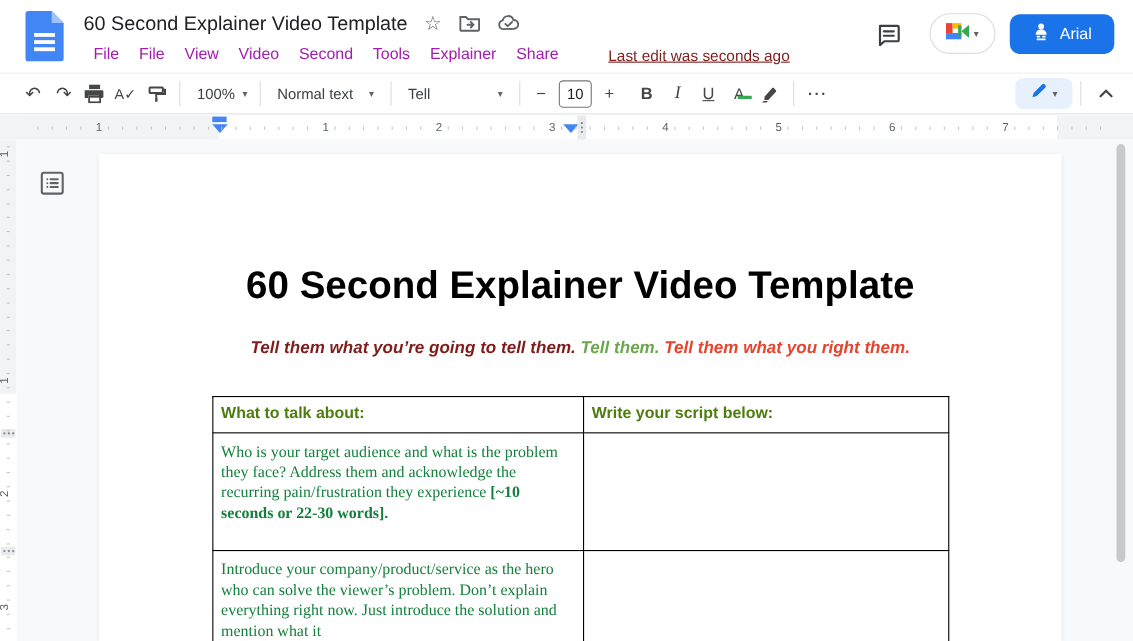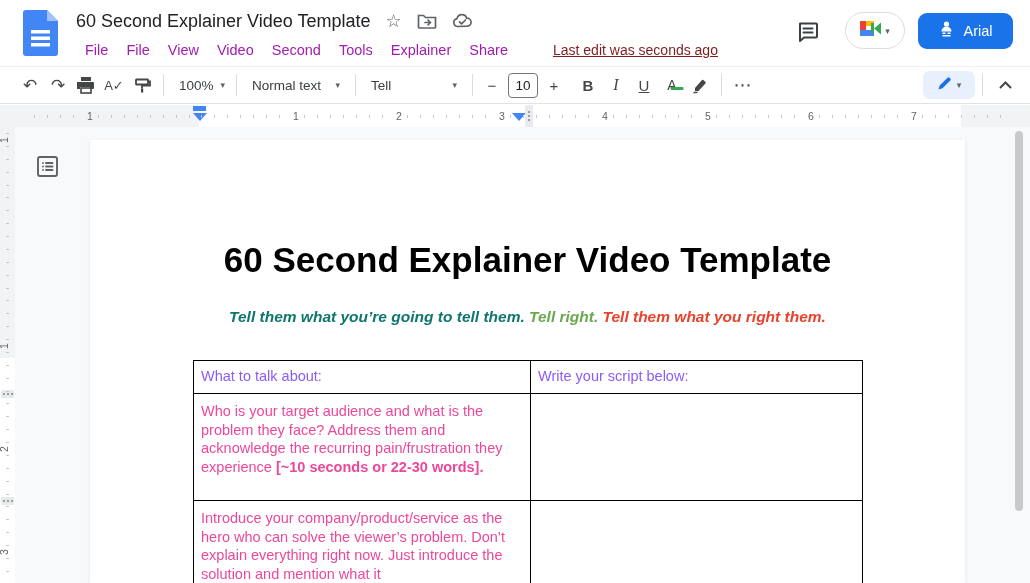--- a/index.html
+++ b/index.html
@@ -73,22 +73,22 @@
   .v-tick { position:absolute; left:6px; width:3px; height:1px; background:#c3c8cd; }
   .outline-btn { position:absolute; left:33px; top:25px; width:28px; height:28px; display:flex; align-items:center; justify-content:center; }
   .page { position:absolute; left:90px; top:13px; width:875px; height:443px; background:#fff; box-shadow:0 1px 4px rgba(0,0,0,0.08); }
   .scrollbar { position:absolute; left:1015px; top:4px; width:8px; height:380px; border-radius:4px; background:#c7cacd; }
 
   
   .doc-heading { margin-top:100px; text-align:center; font-size:35px; font-weight:700; color:#000; letter-spacing:0; }
   .doc-subtitle { margin-top:28px; text-align:center; font-size:15.5px; font-weight:700; font-style:italic; white-space:nowrap; }
   .doc-table { position:absolute; left:103px; top:220px; width:669px; border-collapse:collapse; table-layout:fixed; }
   .doc-table td { border:1px solid #000; vertical-align:top; font-size:14.5px; line-height:18.5px; }
-  .doc-table .hdr td { font-weight:400; color:#8b5cf6; padding:6px 7px 5px 7px; height:33px; }
-  .doc-table td.about { color:#ec4899; padding:8px 10px 6px 7px; }
+  .doc-table .hdr td { font-weight:700; color:#4d7c0f; padding:6px 7px 5px 7px; height:33px; }
+  .doc-table td.about { color:#15803d; padding:8px 10px 6px 7px;font-family:Liberation Serif, serif; }
   .doc-table td.script { padding:6px; }
   .doc-table .r1 { height:107px; }
   .doc-table .r2 { height:160px; }
   .doc-table .bseg { font-weight:700; }
   .c-about { width:337px; }
   .c-script { width:332px; }
 </style>
 </head>
 <body>
 
@@ -406,21 +406,21 @@
         <rect x="2" y="2" width="19" height="19" rx="2"></rect>
         <circle cx="7" cy="8" r="0.9" fill="#5f6368" stroke="none"></circle>
         <circle cx="7" cy="11.5" r="0.9" fill="#5f6368" stroke="none"></circle>
         <circle cx="7" cy="15" r="0.9" fill="#5f6368" stroke="none"></circle>
         <path d="M10 8 h6.5 M10 11.5 h6.5 M10 15 h6.5" stroke-linecap="round"></path>
       </svg>
     </div>
 
     <div class="page">
       <h1 class="doc-heading">60 Second Explainer Video Template</h1>
-      <p class="doc-subtitle" id="subtitle"><span style="color: #0f766e;">Tell them what you’re going to tell them. </span><span style="color: rgb(106, 168, 79);">Tell right. </span><span style="color: rgb(232, 67, 44);">Tell them what you right them.</span></p>
+      <p class="doc-subtitle" id="subtitle"><span style="color: #7f1d1d;">Tell them what you’re going to tell them. </span><span style="color: rgb(106, 168, 79);">Tell them. </span><span style="color: rgb(232, 67, 44);">Tell them what you right them.</span></p>
 
       <table class="doc-table">
         <colgroup>
             <col class="c-about">
             <col class="c-script">
           </colgroup>
         <tbody id="table-body">
           <tr class="hdr">
             <td>What to talk about:</td>
             <td>Write your script below:</td>

